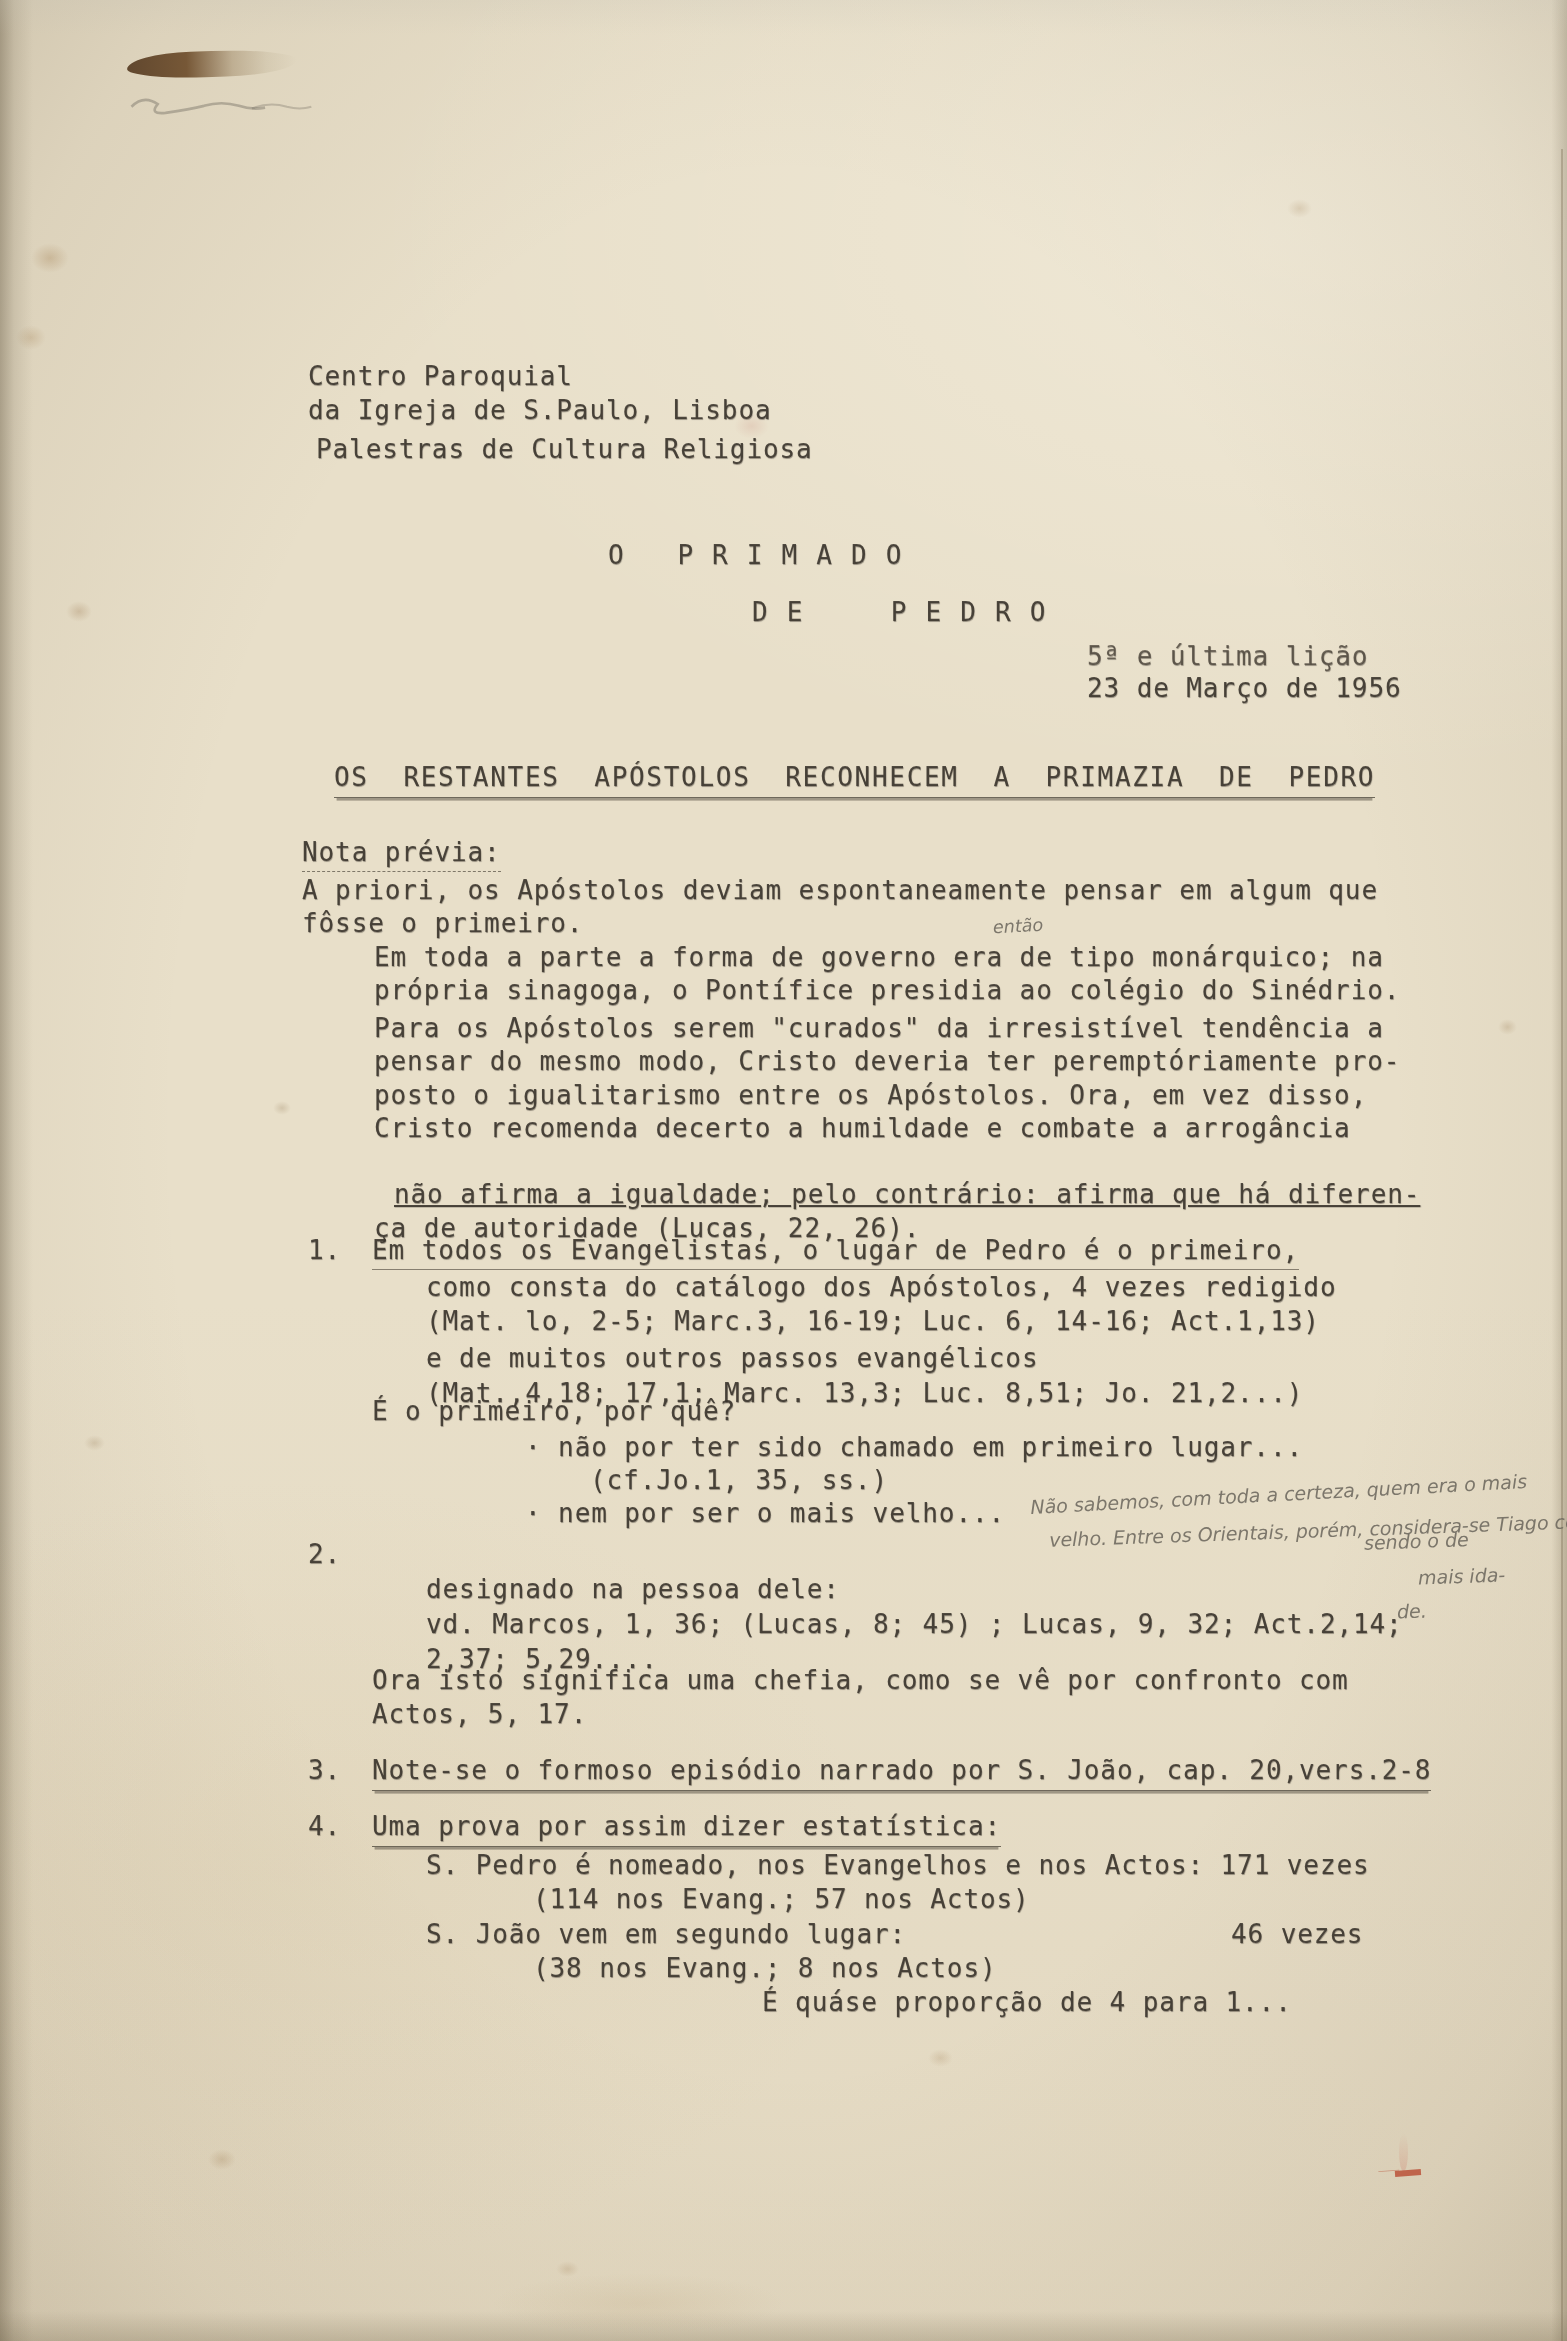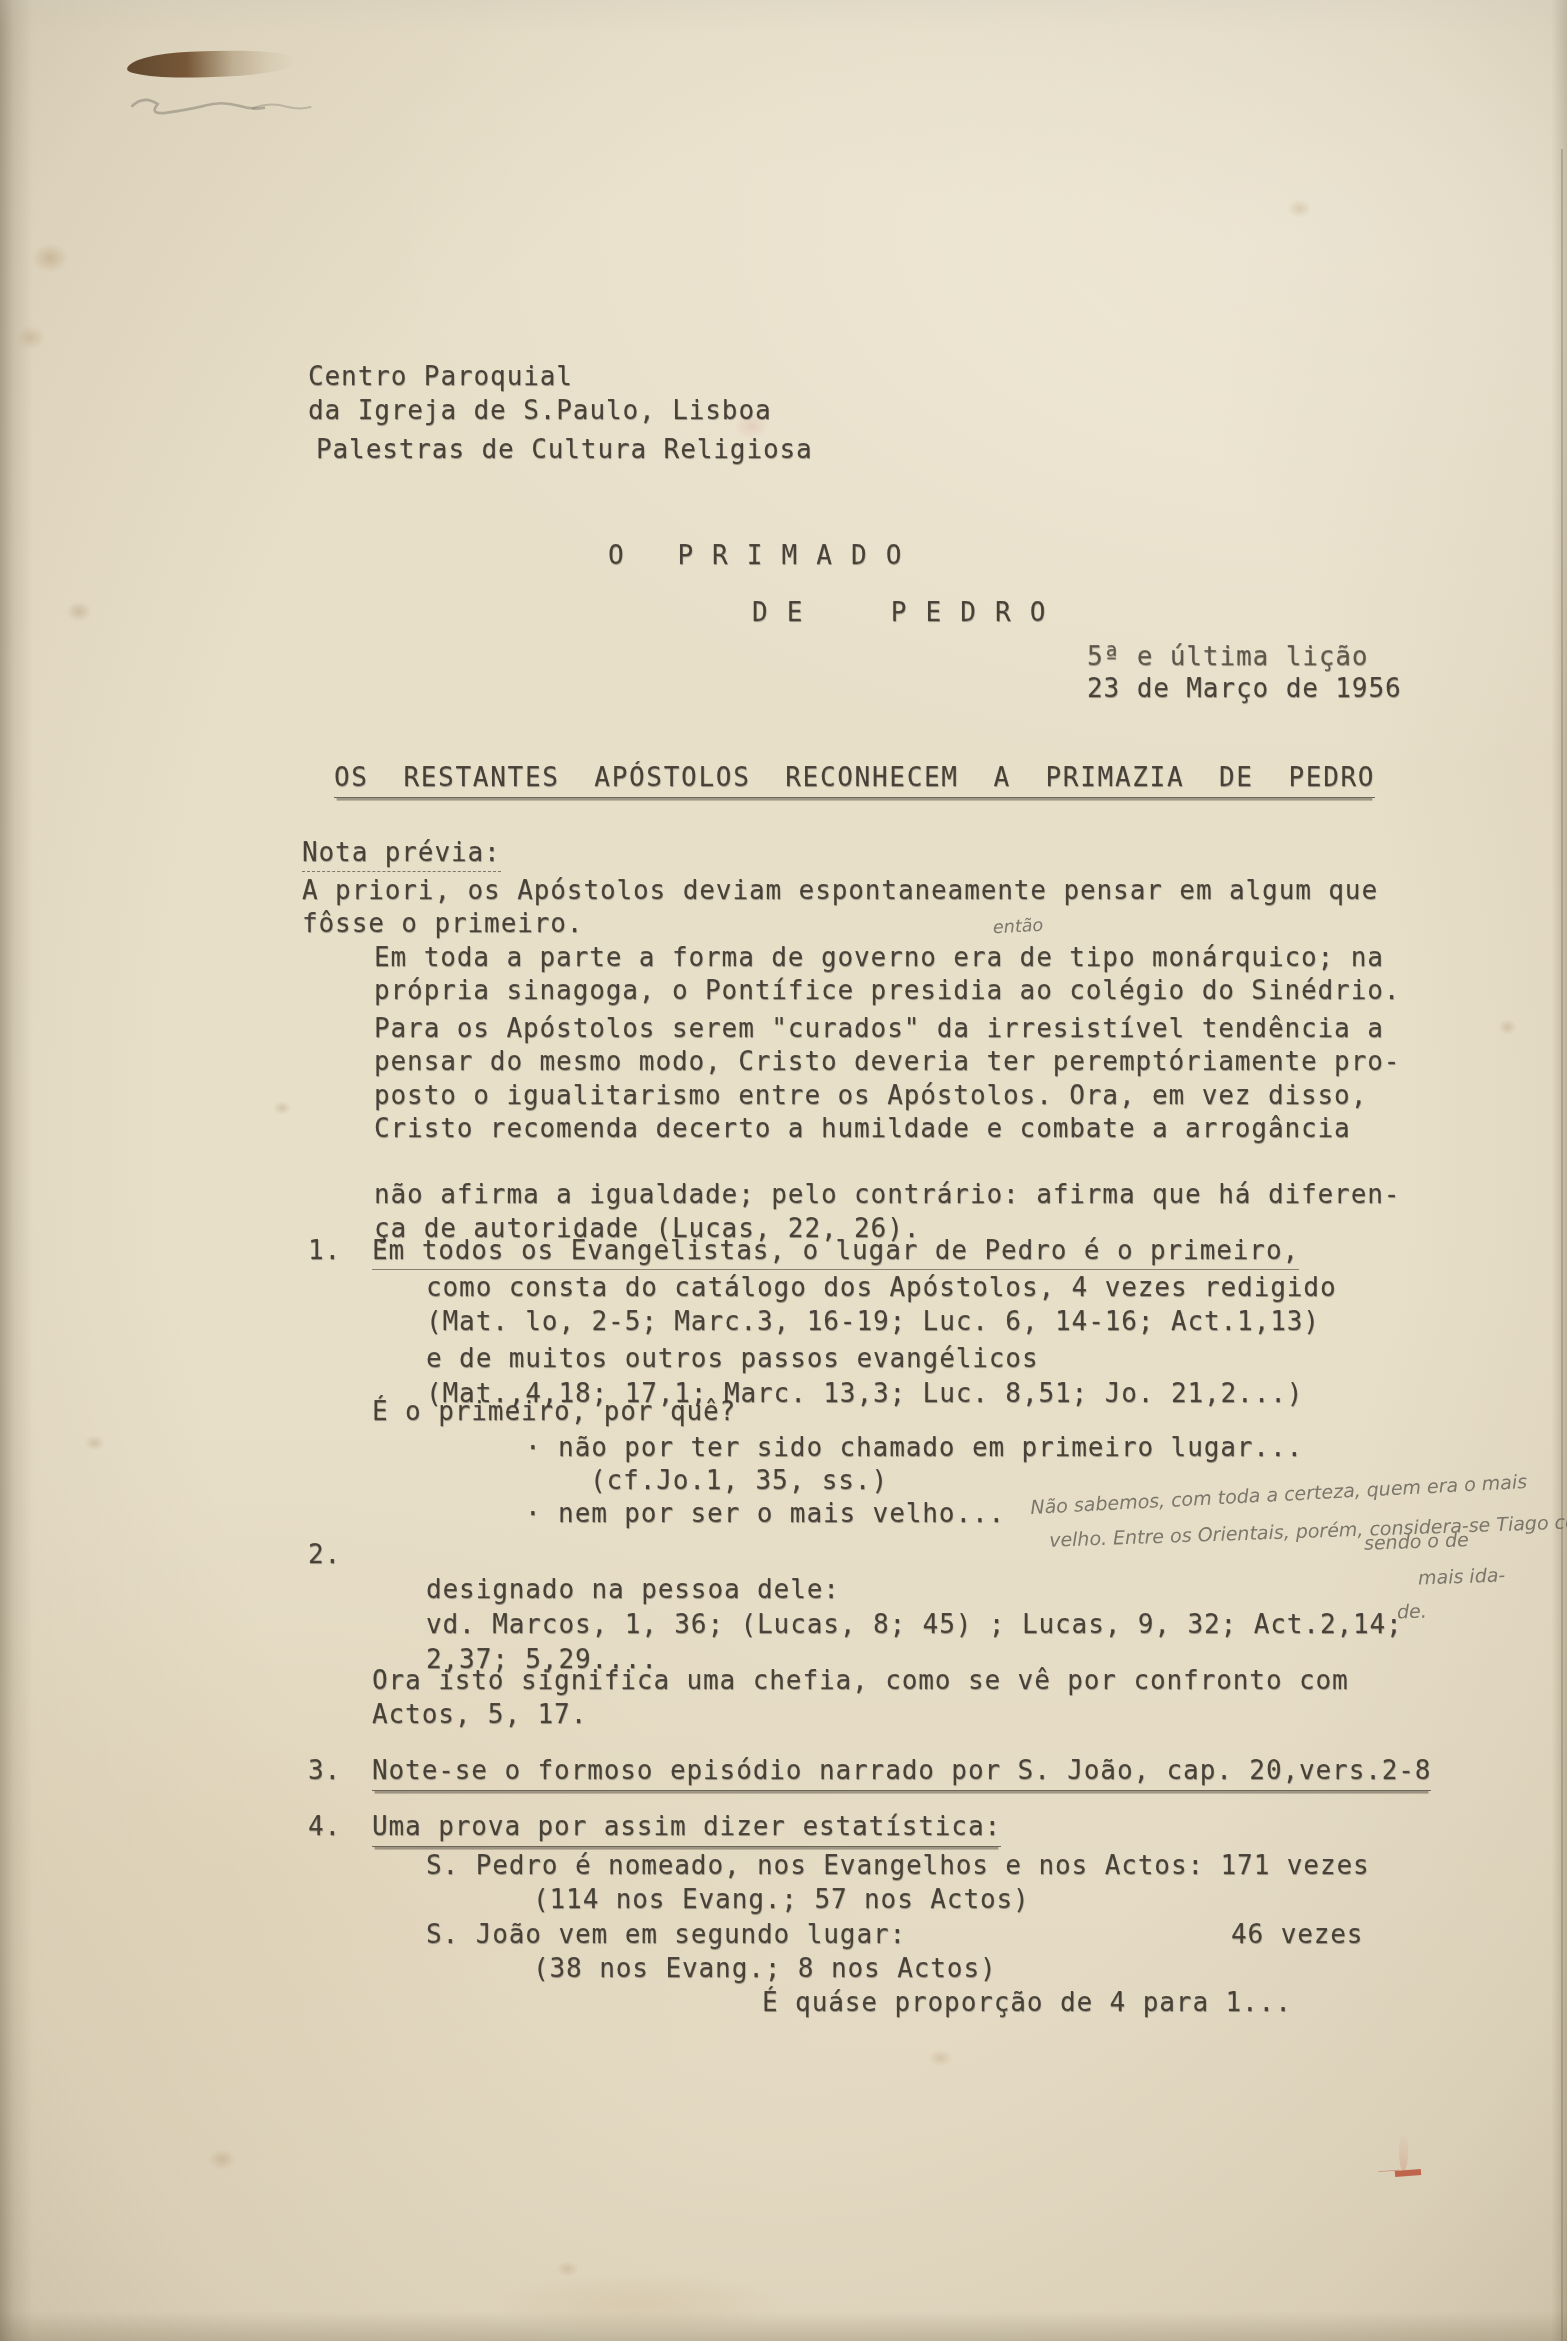--- a/index.html
+++ b/index.html
@@ -110,21 +110,21 @@
   <div class="tw" style="left:302px;top:908px;">fôsse o primeiro.</div>
 
   <div class="hw" style="left:993px;top:916px;font-size:17.5px;transform:rotate(-3deg);">então</div>
   <div class="tw" style="left:374px;top:942px;">Em toda a parte a forma de governo era de tipo monárquico; na</div>
   <div class="tw" style="left:374px;top:975px;">própria sinagoga, o Pontífice presidia ao colégio do Sinédrio.</div>
 
   <div class="tw" style="left:374px;top:1013px;">Para os Apóstolos serem "curados" da irresistível tendência a</div>
   <div class="tw" style="left:374px;top:1046px;">pensar do mesmo modo, Cristo deveria ter peremptóriamente pro-</div>
   <div class="tw" style="left:374px;top:1080px;">posto o igualitarismo entre os Apóstolos. Ora, em vez disso,</div>
   <div class="tw" style="left:374px;top:1113px;">Cristo recomenda decerto a humildade e combate a arrogância</div>
-  <div class="tw" style="left:374px;top:1179px;">não afirma a igualdade; pelo contrário: afirma que há diferen-</div>
+  <div class="tw" style="left:394px;top:1179px;text-decoration:underline;">não afirma a igualdade; pelo contrário: afirma que há diferen-</div>
   <div class="tw" style="left:374px;top:1213px;">ça de autoridade (Lucas, 22, 26).</div>
 
   <div class="tw" style="left:308px;top:1235px;">1.</div>
   <div class="tw u1" style="left:372px;top:1235px;">Em todos os Evangelistas, o lugar de Pedro é o primeiro,</div>
   <div class="tw" style="left:426px;top:1272px;">como consta do catálogo dos Apóstolos, 4 vezes redigido</div>
   <div class="tw" style="left:426px;top:1306px;">(Mat. lo, 2-5; Marc.3, 16-19; Luc. 6, 14-16; Act.1,13)</div>
   <div class="tw" style="left:426px;top:1343px;">e de muitos outros passos evangélicos</div>
   <div class="tw" style="left:426px;top:1378px;">(Mat.,4,18; 17,1; Marc. 13,3; Luc. 8,51; Jo. 21,2...)</div>
 
   <div class="tw" style="left:372px;top:1396px;">É o primeiro, por quê?</div>

